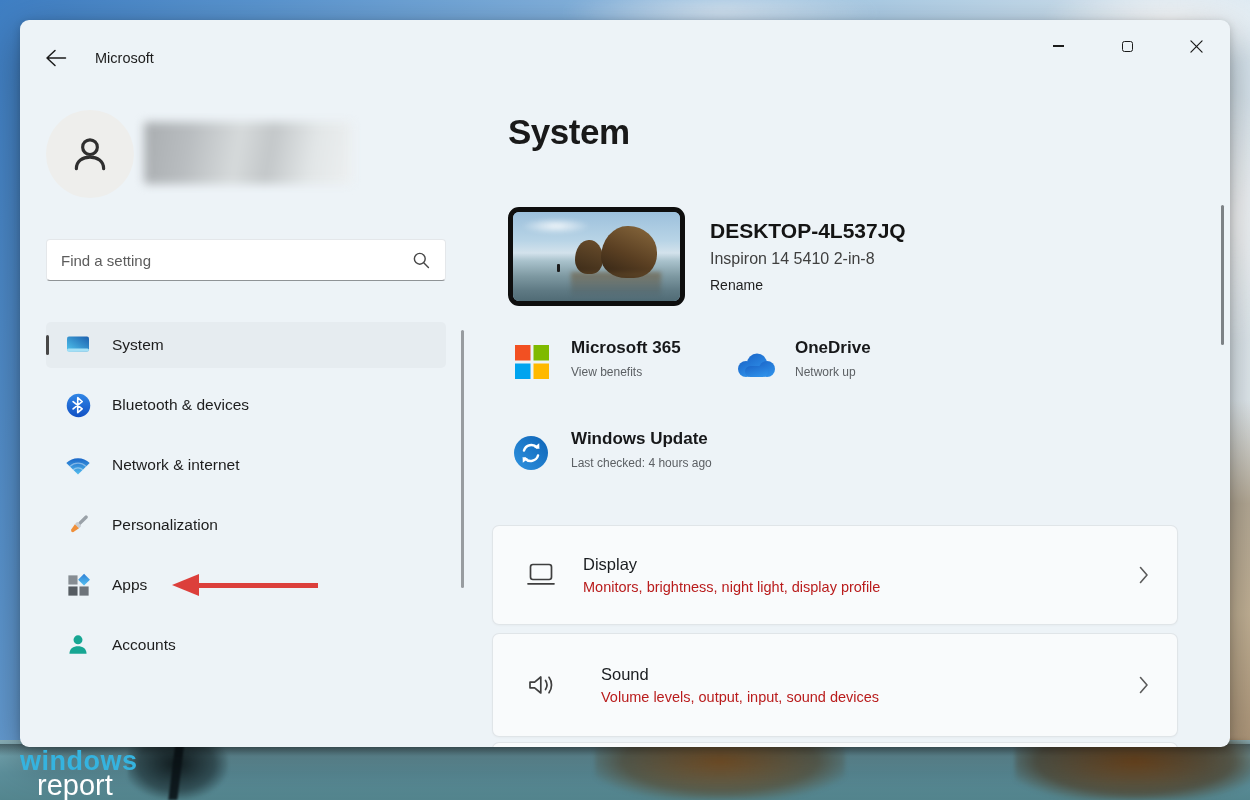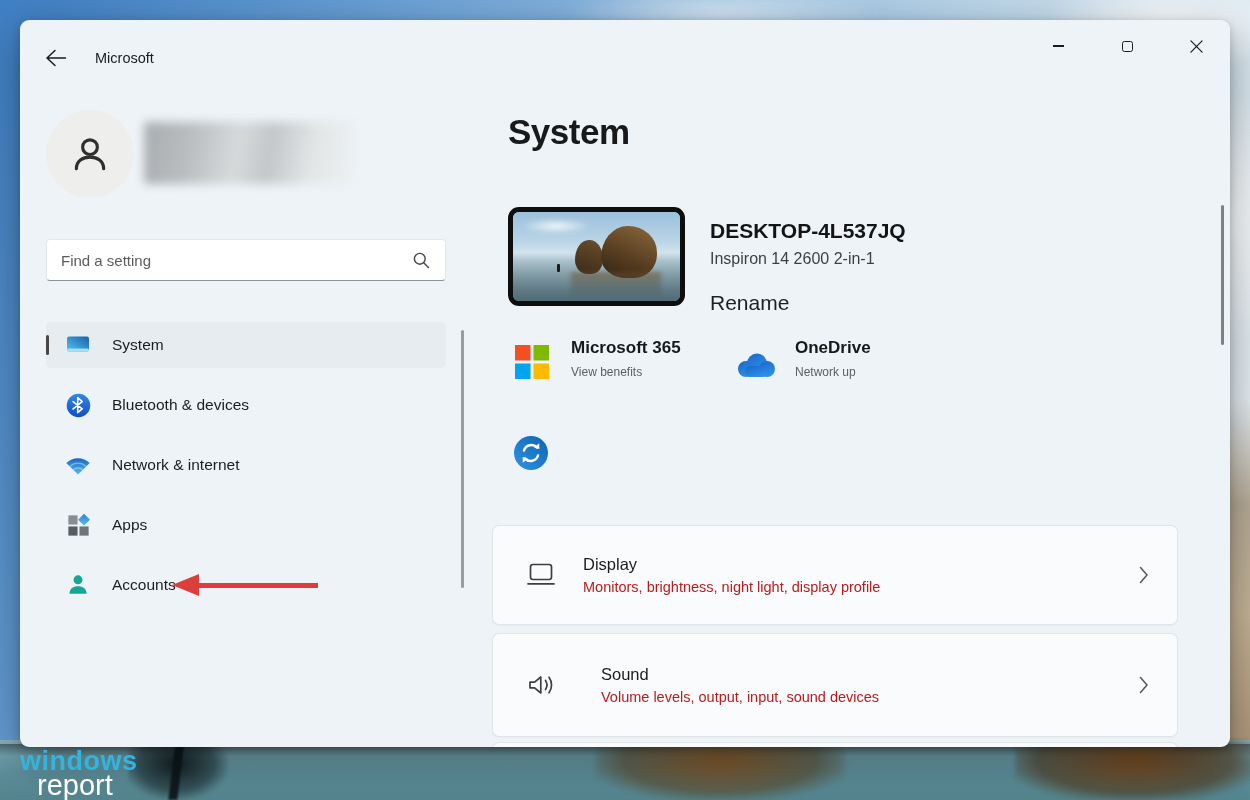--- a/index.html
+++ b/index.html
@@ -82,21 +82,21 @@
         background:linear-gradient(205deg,#8a6a3e 0%,#5a3f22 55%,#2f2214 100%);
         border-radius:48% 52% 42% 46% / 62% 52% 46% 40%; }
   .thumb-rock-left { position:absolute; left:62px; top:28px; width:28px; height:34px;
         background:linear-gradient(200deg,#6b4e2c,#3a2a18); border-radius:50% 50% 40% 45% / 60% 55% 45% 42%; }
   .thumb-reflect { position:absolute; left:58px; top:60px; width:90px; height:26px;
         background:linear-gradient(180deg,rgba(110,82,45,.55),rgba(70,58,40,.2) 65%,rgba(70,58,40,0)); filter:blur(2px); }
   .thumb-person { position:absolute; left:44px; top:52px; width:2.5px; height:8px; background:#1c1c1c; border-radius:1px; }
   .device-info { padding-top:12px; display:flex; flex-direction:column; }
   .device-name { font-size:21px; font-weight:bold; color:#141414; }
   .device-model { font-size:16px; color:#3f3f3f; margin-top:7px; }
-  .device-rename { font-size:21px; color:#1f1f1f; margin-top:23px; cursor:default; }
+  .device-rename { font-size:14px; color:#1f1f1f; margin-top:9px; cursor:default; }
 
   .quick-link { position:absolute; display:flex; align-items:center; }
   .ql-ms365 { left:495px; top:318px; gap:22px; }
   .ql-onedrive { left:713px; top:318px; gap:18px; }
   .ql-update { left:493px; top:408px; gap:22px; }
   .ql-title { font-size:17px; font-weight:bold; color:#17181a; }
   .ql-sub { font-size:12px; color:#5c6064; margin-top:7px; }
 
   .cards { position:absolute; left:472px; top:505px; width:753px; }
   .card { position:relative; width:686px; background:rgba(255,255,255,.66);
@@ -230,20 +230,32 @@
               </linearGradient>
             </defs>
           <path d="M14 23.5 L2.3 11.9 A16.8 16.8 0 0 1 25.7 11.9 Z" fill="url(#gWf)"></path>
           <path d="M6 15.4 a11.5 11.5 0 0 1 16 0" stroke="rgba(255,255,255,.4)" stroke-width="1.3" fill="none"></path>
           <path d="M9.3 18.7 a6.8 6.8 0 0 1 9.4 0" stroke="rgba(255,255,255,.4)" stroke-width="1.3" fill="none"></path>
         </svg>
       </span>
       <span class="nav-label">Network &amp; internet</span>
     </div>
 
+    <div class="nav-item">
+      <span class="nav-icon">
+        <svg width="28" height="28" viewBox="0 0 28 28">
+          <g transform="rotate(45 14 14)">
+            <rect x="12.4" y="1" width="3.4" height="11.8" rx="1.5" fill="#9aa1a8"></rect>
+            <rect x="11.2" y="12.2" width="5.8" height="3.4" rx="0.8" fill="#c6ccd2"></rect>
+            <path d="M11.2 15.6 h5.8 l-1.2 6.6 q-1.7 2.4-3.4 0 z" fill="#ef8f3a"></path>
+          </g>
+        </svg>
+      </span>
+      <span class="nav-label">Personalization</span>
+    </div>
 
     <div class="nav-item">
       <span class="nav-icon">
         <svg width="27" height="27" viewBox="0 0 28 28">
           <defs>
               <linearGradient id="gAp" x1="0" y1="0" x2="1" y2="1">
             <stop offset="0" stop-color="#2e7fd6"></stop>
                 <stop offset="1" stop-color="#55c0f0"></stop>
               </linearGradient>
             </defs>
@@ -276,21 +288,21 @@
     <div class="device-thumb">
       <div class="thumb-sky"></div>
       <div class="thumb-cloud"></div>
       <div class="thumb-rock-left"></div>
       <div class="thumb-rock-main"></div>
       <div class="thumb-reflect"></div>
       <div class="thumb-person"></div>
     </div>
     <div class="device-info">
       <div class="device-name">DESKTOP-4L537JQ</div>
-      <div class="device-model">Inspiron 14 2600 2-in-1</div>
+      <div class="device-model">Inspiron 14 5410 2-in-8</div>
       <div class="device-rename">Rename</div>
     </div>
   </div>
 
   <div class="quick-link ql-ms365">
     <svg width="34" height="34" viewBox="0 0 34 34" style="margin-top:7px">
       <rect x="0" y="0" width="15.5" height="15.5" fill="#f25022"></rect>
       <rect x="18.5" y="0" width="15.5" height="15.5" fill="#7fba00"></rect>
       <rect x="0" y="18.5" width="15.5" height="15.5" fill="#00a4ef"></rect>
       <rect x="18.5" y="18.5" width="15.5" height="15.5" fill="#ffb900"></rect>
@@ -329,20 +341,24 @@
         <stop offset="0" stop-color="#0e63b6"></stop>
             <stop offset="1" stop-color="#2f93e0"></stop>
           </linearGradient>
         </defs>
       <circle cx="18" cy="18" r="17" fill="url(#gWu)"></circle>
       <path d="M11 15.5 A7.6 7.6 0 0 1 24 12.6" stroke="#ffffff" stroke-width="2.5" fill="none" stroke-linecap="round"></path>
       <path d="M25 20.5 A7.6 7.6 0 0 1 12 23.4" stroke="#ffffff" stroke-width="2.5" fill="none" stroke-linecap="round"></path>
       <path d="M26.2 8.2 l0.2 5.8 -5.4-1.8 z" fill="#ffffff"></path>
       <path d="M9.8 27.8 l-0.2-5.8 5.4 1.8 z" fill="#ffffff"></path>
     </svg>
+    <div>
+      <div class="ql-title">Windows Update</div>
+      <div class="ql-sub">Last checked: 4 hours ago</div>
+    </div>
   </div>
 
   <div class="cards">
 
     <div class="card card-1">
       <span class="card-icon">
         <svg width="32" height="26" viewBox="0 0 32 26">
           <rect x="5.5" y="2.5" width="21" height="15" rx="2.4" stroke="#3f3f3f" stroke-width="1.7" fill="none"></rect>
           <path d="M3 21.8 h26" stroke="#3f3f3f" stroke-width="1.7" stroke-linecap="round"></path>
         </svg>

